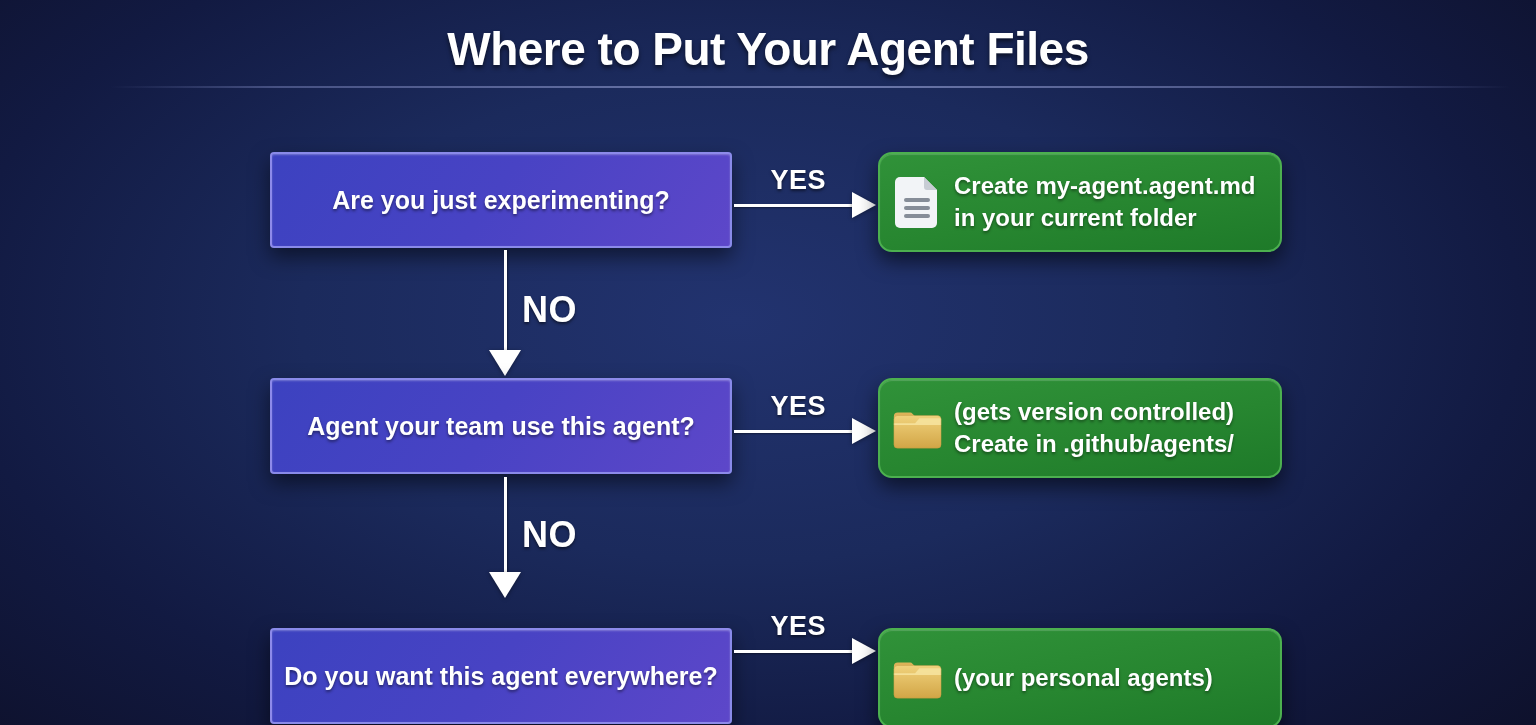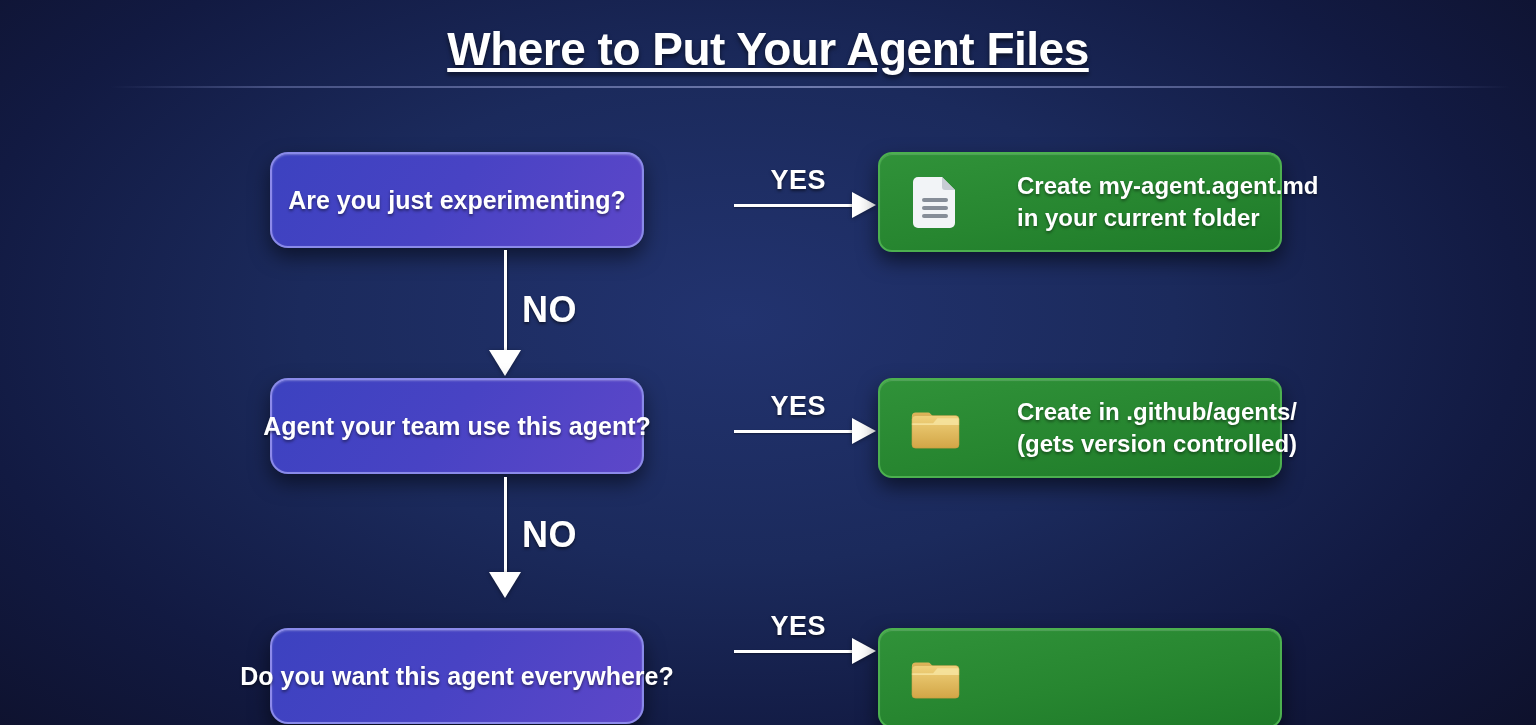--- a/index.html
+++ b/index.html
@@ -7,49 +7,49 @@
     position:relative;width:1536px;height:725px;overflow:hidden;
     font-family:"Liberation Sans","DejaVu Sans",sans-serif;
     background:
       radial-gradient(ellipse 1150px 640px at 48% 44%, #22336f 0%, #1b2a5c 38%, #121a42 68%, #0d0f27 100%);
     color:#fff;
   }
   
   .title{
     position:absolute;top:22px;left:0;width:100%;text-align:center;
     font-size:46px;font-weight:800;letter-spacing:-0.5px;
-    text-shadow:0 3px 4px rgba(0,0,0,0.55);margin:0;text-decoration:underline;
+    text-shadow:0 3px 4px rgba(0,0,0,0.55);margin:0;
   }
   .rule{
     position:absolute;top:86px;left:110px;width:1400px;height:2px;
     background:linear-gradient(90deg, rgba(130,140,195,0) 0%, rgba(130,140,195,0.45) 12%, rgba(165,175,225,0.6) 50%, rgba(130,140,195,0.45) 88%, rgba(130,140,195,0) 100%);
   }
   
   .qbox{
-    position:absolute;left:270px;width:374px;height:96px;
-    border-radius:18px;
+    position:absolute;left:270px;width:462px;height:96px;
+    border-radius:4px;
     background:linear-gradient(125deg,#3c42c0 0%,#4843c4 48%,#5d47c9 100%);
     border:2px solid rgba(150,150,240,0.85);
     box-shadow:0 9px 20px rgba(0,0,0,0.5), inset 0 1px 2px rgba(255,255,255,0.28);
     display:flex;align-items:center;justify-content:center;
     box-sizing:border-box;
   }
   .qbox .qtext{
     font-size:25px;font-weight:700;text-shadow:0 2px 3px rgba(0,0,0,0.45);
     white-space:nowrap;
   }
   
   .abox{
     position:absolute;left:878px;width:404px;height:100px;
     border-radius:14px;
     background:linear-gradient(170deg,#309239 0%,#278630 55%,#1e7a29 100%);
     border:2px solid #4cb04f;
     box-shadow:0 9px 20px rgba(0,0,0,0.55), inset 0 1px 1px rgba(255,255,255,0.18);
     display:flex;align-items:center;
-    padding-left:28px;box-sizing:border-box;gap:45px;
+    padding-left:10px;box-sizing:border-box;
   }
   .abox .iconslot{width:54px;display:flex;align-items:center;justify-content:center;flex:0 0 54px;}
   .abox .atext{
     margin-left:10px;font-size:24px;font-weight:700;line-height:32px;
     text-shadow:0 2px 3px rgba(0,0,0,0.4);white-space:nowrap;
   }
   
   .yes-arrow{position:absolute;left:734px;width:142px;height:0;}
   .yes-arrow .shaft{
     position:absolute;left:0;right:20px;top:-1px;height:3px;background:#fff;
@@ -149,22 +149,22 @@
   <div class="abox r2">
     <span class="iconslot">
       <svg width="56" height="48" viewBox="0 0 56 48">
         <path d="M4 12 a4 4 0 0 1 4 -4 h13 a3 3 0 0 1 2.3 1.1 L28 14 H4 z" fill="#dcb359"></path>
         <rect x="4" y="11" width="49" height="34" rx="4" fill="url(#foldergrad)"></rect>
         <path d="M4 19 h22 l4.5 -5 h22.5 v7 H4 z" fill="#f6e29b" opacity="0.95"></path>
         <rect x="4" y="11" width="49" height="34" rx="4" fill="none" stroke="#b98f3a" stroke-opacity="0.35"></rect>
       </svg>
     </span>
     <div class="atext">
+      <div>(gets version controlled)</div>
       <div>Create in .github/agents/</div>
-      <div>(gets version controlled)</div>
     </div>
   </div>
 
   <div class="no-arrow na2">
     <div class="vshaft"></div>
     <div class="head"></div>
     <span class="no-label">NO</span>
   </div>
 
   <div class="qbox r3">
@@ -180,16 +180,17 @@
   <div class="abox r3">
     <span class="iconslot">
       <svg width="56" height="48" viewBox="0 0 56 48">
         <path d="M4 12 a4 4 0 0 1 4 -4 h13 a3 3 0 0 1 2.3 1.1 L28 14 H4 z" fill="#dcb359"></path>
         <rect x="4" y="11" width="49" height="34" rx="4" fill="url(#foldergrad)"></rect>
         <path d="M4 19 h22 l4.5 -5 h22.5 v7 H4 z" fill="#f6e29b" opacity="0.95"></path>
         <rect x="4" y="11" width="49" height="34" rx="4" fill="none" stroke="#b98f3a" stroke-opacity="0.35"></rect>
       </svg>
     </span>
     <div class="atext">
+      <div>(your personal agents)</div>
     </div>
   </div>
 
 </div>
 
 </body></html>

